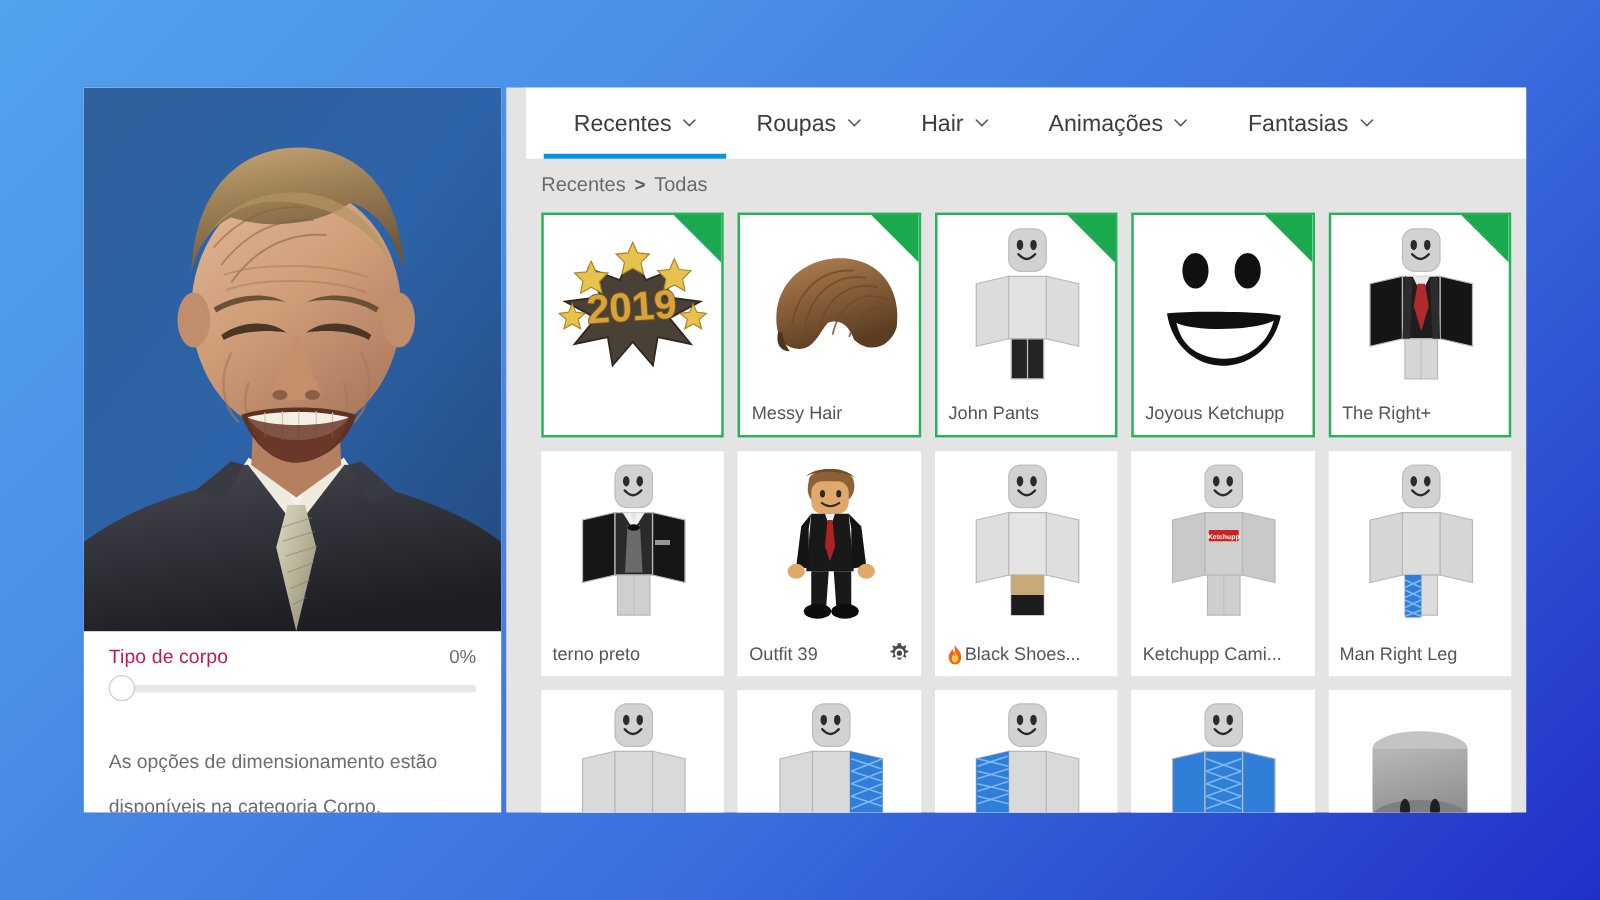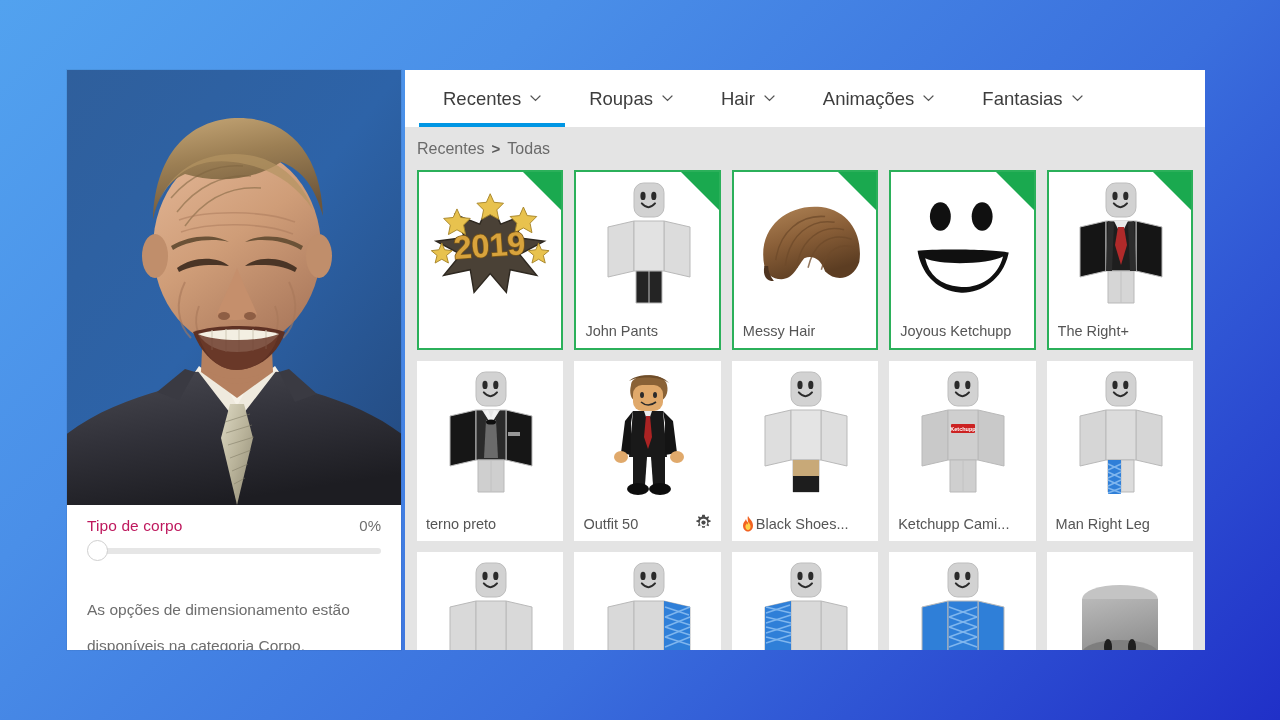--- a/index.html
+++ b/index.html
@@ -88,20 +88,21 @@
     color: #6d6d6d;
   }
 
   
   #catalog {
     position: absolute;
     left: 405px; top: 70px;
     width: 800px; height: 580px;
     background: #e4e4e4;
     overflow: hidden;
+    padding-left: 16px;
   }
   #tabbar {
     position: relative;
     height: 57px;
     background: #ffffff;
     display: flex;
     align-items: center;
     padding-left: 14px;
     box-sizing: border-box;
   }
@@ -400,42 +401,20 @@
           <path d="M126 58 l3 7 8 1 -6 5 2 8 -7 -4 -7 4 2 -8 -6 -5 8 -1 Z"></path>
         </g>
         <text x="75" y="72" font-family="'Liberation Sans',sans-serif" font-size="34" font-weight="bold" text-anchor="middle" fill="#d8a33c" stroke="#7a5718" stroke-width="1.6" paint-order="stroke" transform="rotate(-4 75 72)">2019</text>
       </g>
           </svg>
         </div>
       </div>
       <div class="card equipped">
         <span class="corner"></span>
         <div class="thumb">
-          <svg width="140" height="132" viewBox="0 0 140 132">
-    <g transform="translate(0,4)">
-      <rect x="56" y="0" width="30" height="34" rx="9.6" fill="#d2d2d2" stroke="#bdbdbd" stroke-width="1"></rect>
-              <ellipse cx="65" cy="12.92" rx="2.6" ry="4.2" fill="#2b2b2b"></ellipse>
-              <ellipse cx="75.8" cy="12.92" rx="2.6" ry="4.2" fill="#2b2b2b"></ellipse>
-              <path d="M63.8 20.4 Q70.4 27.88 77 20.4" fill="none" stroke="#2b2b2b" stroke-width="2" stroke-linecap="round"></path>
-      <path d="M30 44 L56 38 L56 88 L30 94 Z" fill="#dcdcdc" stroke="#b9b9b9" stroke-width="1"></path>
-      <path d="M86 38 L112 44 L112 94 L86 88 Z" fill="#dcdcdc" stroke="#b9b9b9" stroke-width="1"></path>
-      <path d="M56 38 L86 38 L86 88 L56 88 Z" fill="#e2e2e2" stroke="#b9b9b9" stroke-width="1"></path>
-      <path d="M58 88 L84 88 L84 120 L58 120 Z" fill="#242424" stroke="#b9b9b9" stroke-width="1"></path>
-      <path d="M71 88 L71 120" stroke="#c2c2c2" stroke-width="1"></path>
-
-    </g>
-          </svg>
-        </div>
-        <div class="card-label">
-          <span class="txt">John Pants</span>
-        </div>
-      </div>
-      <div class="card equipped">
-        <span class="corner"></span>
-        <div class="thumb">
           <svg width="150" height="120" viewBox="0 0 150 120">
       <defs>
         <linearGradient id="hr" x1="0" y1="0" x2="0.4" y2="1">
           <stop offset="0" stop-color="#b08456"></stop>
                 <stop offset="0.5" stop-color="#8a5f38"></stop>
           <stop offset="1" stop-color="#5c3d22"></stop>
         </linearGradient>
       </defs>
       <path d="M32 82 C24 42 56 16 92 20 C122 24 136 50 132 78 C126 96 108 100 96 88 C92 76 84 70 74 74 C66 84 62 96 50 96 C40 96 34 90 32 82 Z" fill="url(#hr)"></path>
       <g stroke="#6e4a2a" stroke-width="1.6" fill="none" opacity="0.75">
@@ -443,20 +422,42 @@
         <path d="M54 82 C58 50 80 32 106 36"></path>
         <path d="M66 84 C70 54 92 38 116 44"></path>
         <path d="M78 84 C84 58 102 46 124 54"></path>
         <path d="M92 86 C98 64 112 56 130 64"></path>
       </g>
       <path d="M32 82 C30 92 34 98 42 98 C38 92 36 88 36 82 Z" fill="#4e3420"></path>
       </svg>
         </div>
         <div class="card-label">
           <span class="txt">Messy Hair</span>
+        </div>
+      </div>
+      <div class="card equipped">
+        <span class="corner"></span>
+        <div class="thumb">
+          <svg width="140" height="132" viewBox="0 0 140 132">
+    <g transform="translate(0,4)">
+      <rect x="56" y="0" width="30" height="34" rx="9.6" fill="#d2d2d2" stroke="#bdbdbd" stroke-width="1"></rect>
+              <ellipse cx="65" cy="12.92" rx="2.6" ry="4.2" fill="#2b2b2b"></ellipse>
+              <ellipse cx="75.8" cy="12.92" rx="2.6" ry="4.2" fill="#2b2b2b"></ellipse>
+              <path d="M63.8 20.4 Q70.4 27.88 77 20.4" fill="none" stroke="#2b2b2b" stroke-width="2" stroke-linecap="round"></path>
+      <path d="M30 44 L56 38 L56 88 L30 94 Z" fill="#dcdcdc" stroke="#b9b9b9" stroke-width="1"></path>
+      <path d="M86 38 L112 44 L112 94 L86 88 Z" fill="#dcdcdc" stroke="#b9b9b9" stroke-width="1"></path>
+      <path d="M56 38 L86 38 L86 88 L56 88 Z" fill="#e2e2e2" stroke="#b9b9b9" stroke-width="1"></path>
+      <path d="M58 88 L84 88 L84 120 L58 120 Z" fill="#242424" stroke="#b9b9b9" stroke-width="1"></path>
+      <path d="M71 88 L71 120" stroke="#c2c2c2" stroke-width="1"></path>
+
+    </g>
+          </svg>
+        </div>
+        <div class="card-label">
+          <span class="txt">John Pants</span>
         </div>
       </div>
       <div class="card equipped">
         <span class="corner"></span>
         <div class="thumb">
           <svg width="150" height="125" viewBox="0 0 150 125">
       <ellipse cx="52" cy="32" rx="11" ry="15" fill="#101010"></ellipse>
       <ellipse cx="96" cy="32" rx="11" ry="15" fill="#101010"></ellipse>
       <path d="M28 68 C44 66 108 66 124 70 C118 100 92 114 72 112 C50 110 32 94 28 68 Z" fill="#101010"></path>
       <path d="M36 76 C54 84 104 82 118 74 C112 98 90 108 72 106 C52 104 40 94 36 76 Z" fill="#ffffff"></path>
@@ -534,21 +535,21 @@
         <ellipse cx="36" cy="90" rx="7" ry="6" fill="#e0a96b"></ellipse>
         <ellipse cx="92" cy="90" rx="7" ry="6" fill="#e0a96b"></ellipse>
         <path d="M48 90 L62 90 L60 118 L48 118 Z" fill="#191919"></path>
         <path d="M66 90 L80 90 L80 118 L68 118 Z" fill="#191919"></path>
         <ellipse cx="53" cy="122" rx="11" ry="6" fill="#0d0d0d"></ellipse>
         <ellipse cx="75" cy="122" rx="11" ry="6" fill="#0d0d0d"></ellipse>
       </g>
           </svg>
         </div>
         <div class="card-label">
-          <span class="txt">Outfit 50</span>
+          <span class="txt">Outfit 39</span>
           <span class="gear"><svg width="17" height="17" viewBox="0 0 20 20">
               <path fill="#4a4a4a" d="M10 0.8 l1.5 0 0.5 2.3 1.6 0.7 2-1.2 1 1 -1.2 2 0.7 1.6 2.3 0.5 0 1.5 -2.3 0.5 -0.7 1.6 1.2 2 -1 1 -2-1.2 -1.6 0.7 -0.5 2.3 -1.5 0 -1.5 0 -0.5-2.3 -1.6-0.7 -2 1.2 -1-1 1.2-2 -0.7-1.6 -2.3-0.5 0-1.5 2.3-0.5 0.7-1.6 -1.2-2 1-1 2 1.2 1.6-0.7 0.5-2.3 Z"></path>
               <circle cx="10" cy="10" r="4.4" fill="#ffffff"></circle>
               <circle cx="10" cy="10" r="2.5" fill="#4a4a4a"></circle>
             </svg></span>
         </div>
       </div>
       <div class="card">
         <div class="thumb">
           <svg width="140" height="132" viewBox="0 0 140 132">

